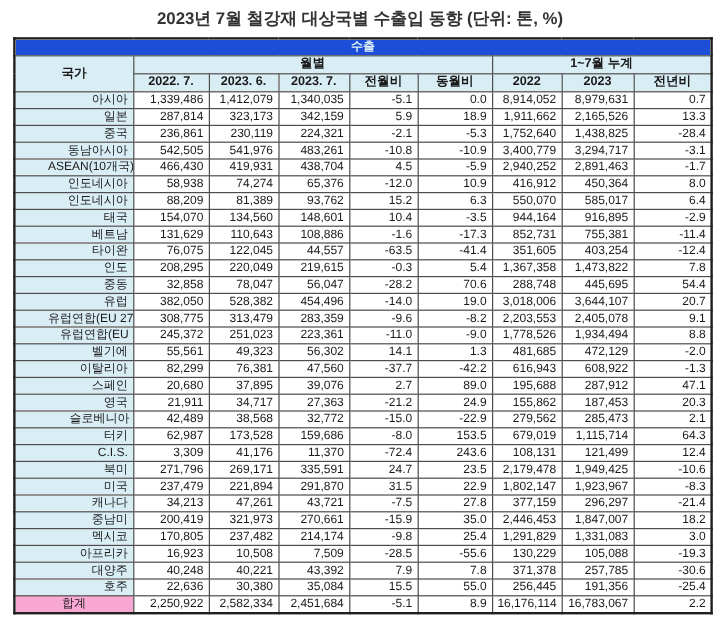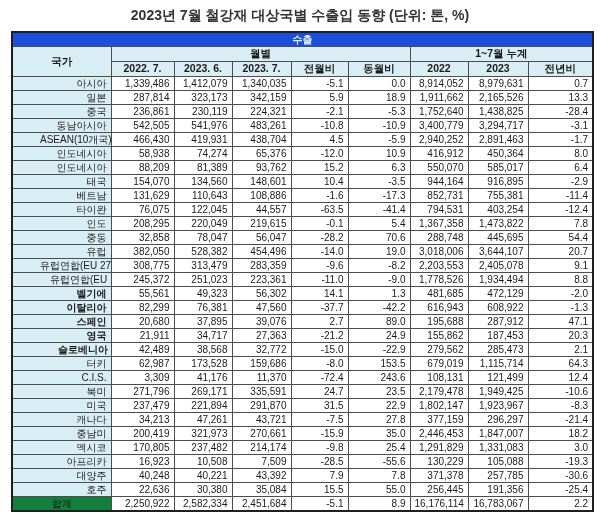--- a/index.html
+++ b/index.html
@@ -58,23 +58,23 @@
     text-align: right;
   }
   td.num {
     background: #ffffff;
     text-align: right;
     padding-right: 5px;
   }
   .lv0 { padding-left: 15px !important; }
   .lv1 { padding-left: 27px !important; margin-top: 48px; }
   .lv2 { padding-left: 37px !important; }
-  .lv3 { padding-left: 45px !important; font-weight: bold; }
+  .lv3 { padding-left: 45px !important; }
   tr.total-row td.country {
-    background: #15803d;
+    background: #f9a8d4;
     text-align: center;
     padding-left: 4px !important;
   }
   tr.total-row td { height: 15px; }
 </style>
 </head>
 <body>
 
 <div class="page">
   <div class="title">2023년 7월 철강재 대상국별 수출입 동향 (단위: 톤, %)</div>
@@ -211,30 +211,30 @@
     <td class="num">755,381</td>
     <td class="num">-11.4</td>
   </tr>
         <tr>
     <td class="country lv1">타이완</td>
     <td class="num">76,075</td>
     <td class="num">122,045</td>
     <td class="num">44,557</td>
     <td class="num">-63.5</td>
     <td class="num">-41.4</td>
-    <td class="num">794,531</td>
+    <td class="num">351,605</td>
     <td class="num">403,254</td>
     <td class="num">-12.4</td>
   </tr>
         <tr>
     <td class="country lv1">인도</td>
     <td class="num">208,295</td>
     <td class="num">220,049</td>
     <td class="num">219,615</td>
-    <td class="num">-0.1</td>
+    <td class="num">-0.3</td>
     <td class="num">5.4</td>
     <td class="num">1,367,358</td>
     <td class="num">1,473,822</td>
     <td class="num">7.8</td>
   </tr>
         <tr>
     <td class="country lv0">중동</td>
     <td class="num">32,858</td>
     <td class="num">78,047</td>
     <td class="num">56,047</td>

